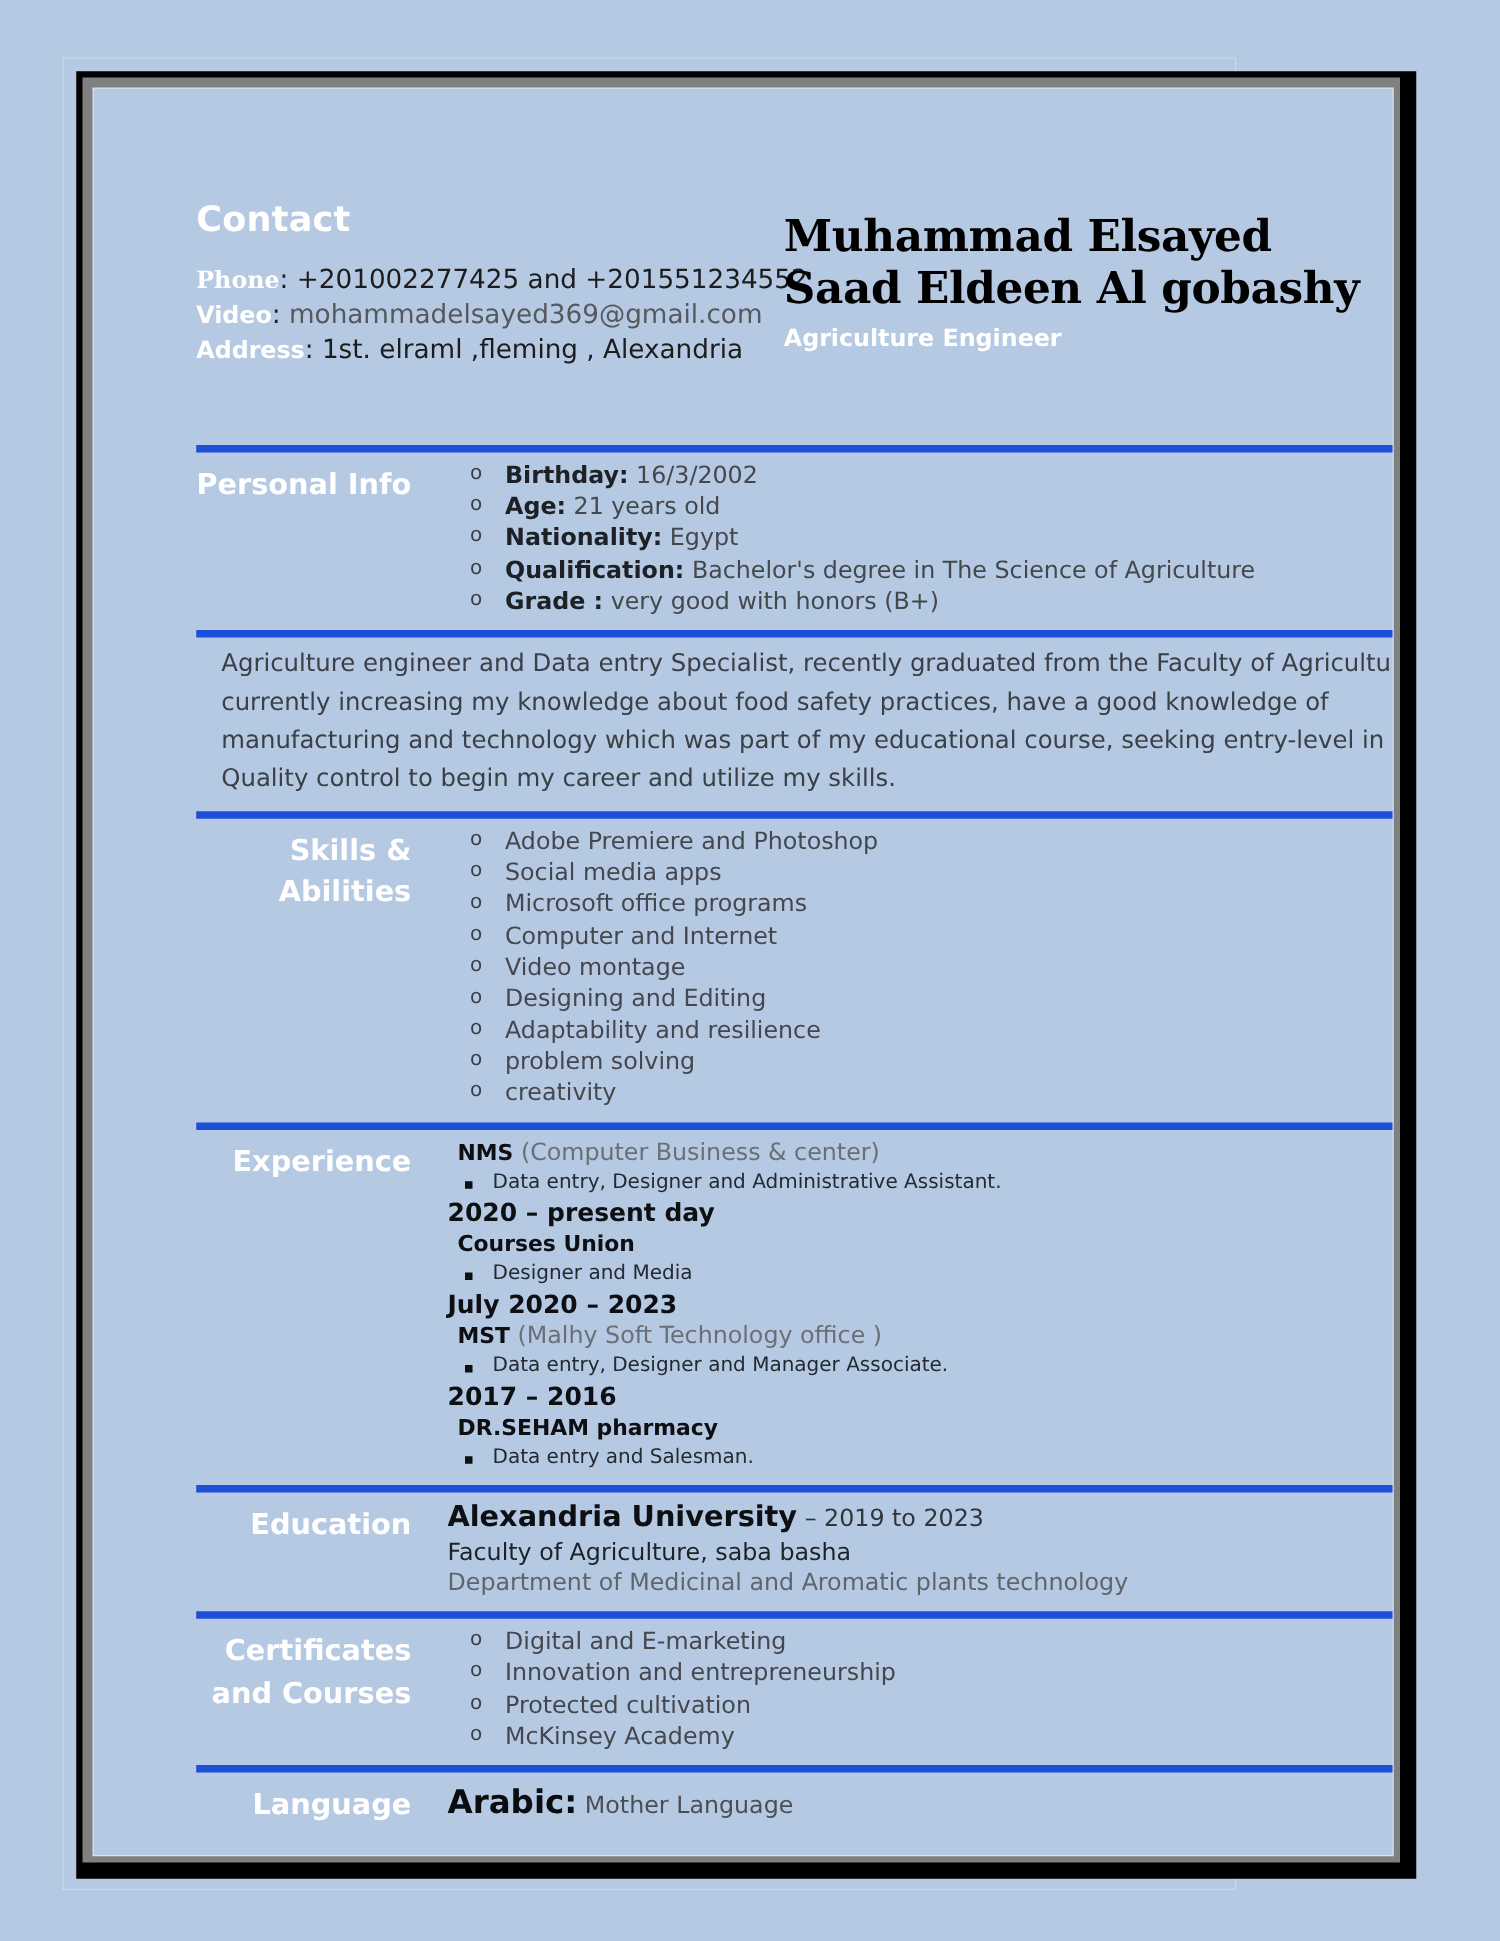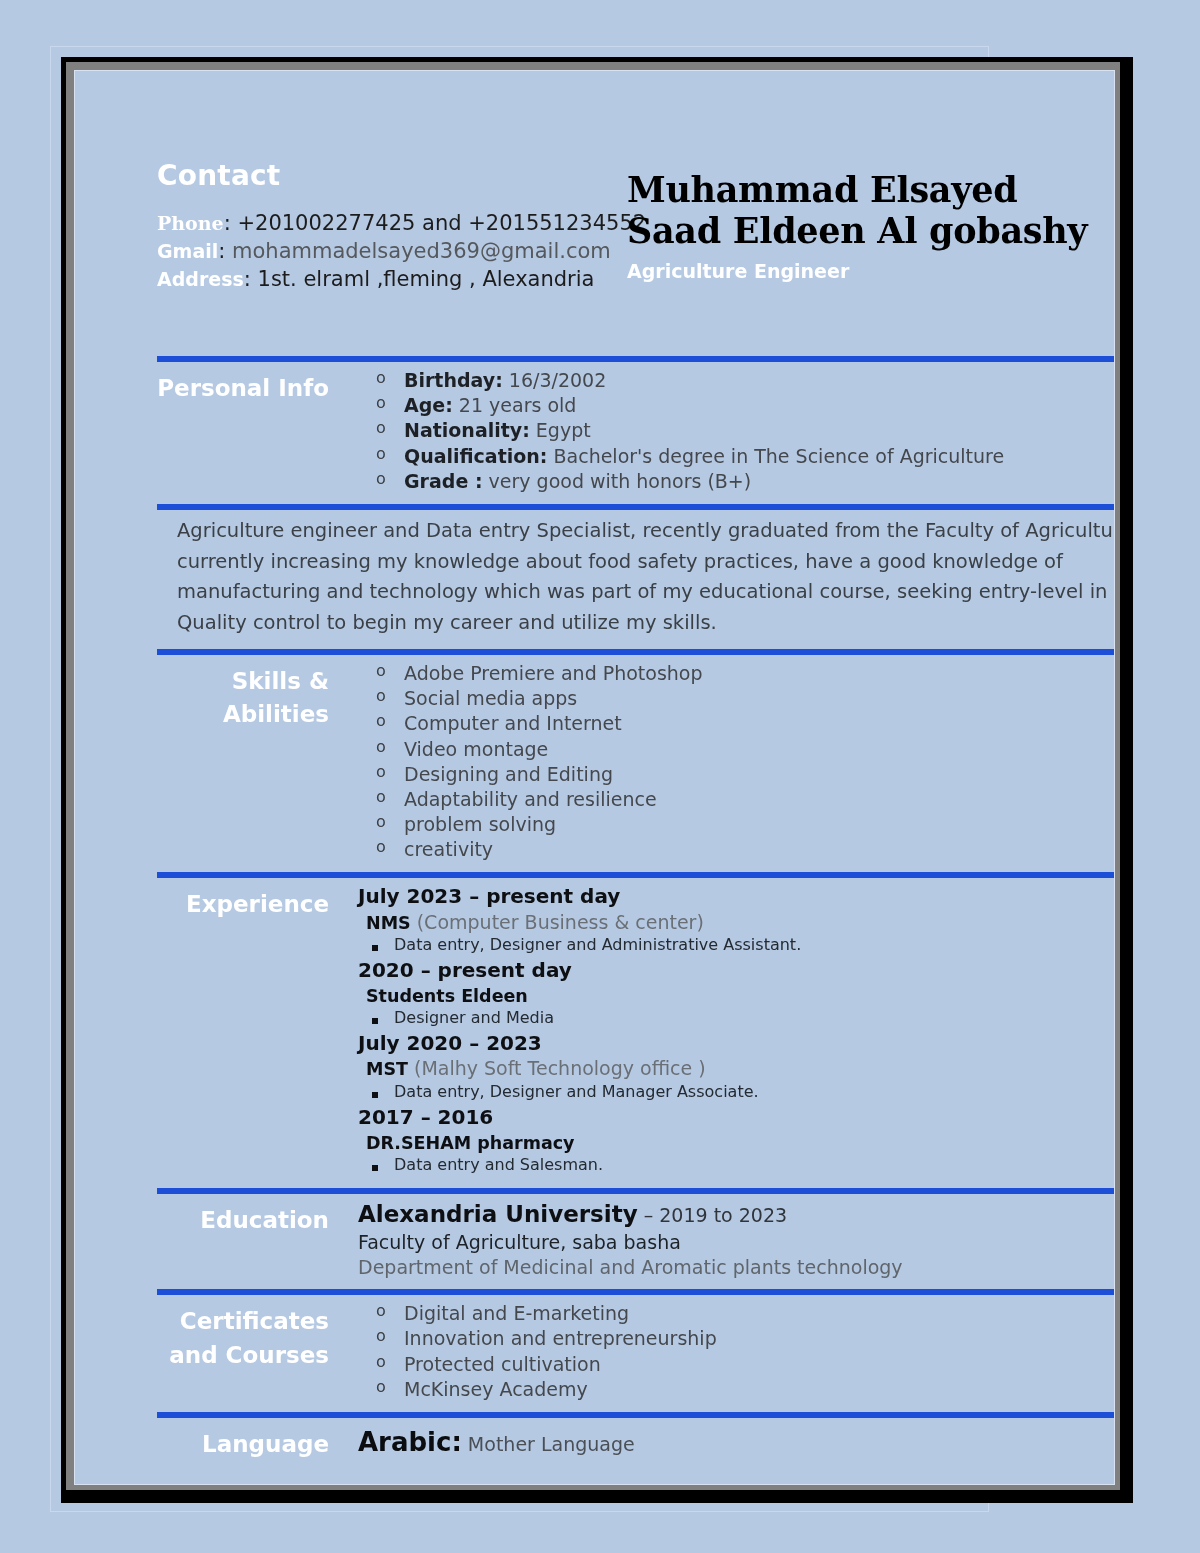--- a/index.html
+++ b/index.html
@@ -218,21 +218,21 @@
             <div class="header">
 
               <div class="contact-col">
                 <div class="contact-title">Contact</div>
 
                 <div class="contact-line">
                   <span class="contact-label">Phone</span><span>: +201002277425 and +201551234552</span>
                 </div>
 
                 <div class="contact-line">
-                  <span class="contact-label sans">Gmail</span><span>: </span><span class="gmail-value">mohammadelsayed369@gmail.com</span>
+                  <span class="contact-label sans">Video</span><span>: </span><span class="gmail-value">mohammadelsayed369@gmail.com</span>
                 </div>
 
                 <div class="contact-line">
                   <span class="contact-label sans">Address</span><span>: 1st. elraml ,fleming , Alexandria</span>
                 </div>
               </div>
 
               <div class="name-col">
                 <div class="name-line">Muhammad Elsayed</div>
                 <div class="name-line">Saad Eldeen Al gobashy</div>
@@ -264,45 +264,45 @@
 
               <div class="section-row">
                 <div class="sec-label">
                   <div>Skills &amp;</div>
                   <div>Abilities</div>
                 </div>
                 <div class="sec-body">
                   <ul class="circle-list">
                     <li>Adobe Premiere and Photoshop</li>
                     <li>Social media apps</li>
+                    <li>Microsoft office programs</li>
                     <li>Computer and Internet</li>
                     <li>Video montage</li>
                     <li>Designing and Editing</li>
                     <li>Adaptability and resilience</li>
                     <li>problem solving</li>
                     <li>creativity</li>
                   </ul>
                 </div>
               </div>
 
               <div class="section-row">
                 <div class="sec-label">Experience</div>
                 <div class="sec-body">
 
                   <div class="exp-block">
-                    <div class="exp-date">July 2023 – present day</div>
                     <div class="exp-org"><b>NMS</b><span> (Computer Business &amp; center)</span></div>
                     <ul class="sq-list">
                       <li>Data entry, Designer and Administrative Assistant.</li>
                     </ul>
                   </div>
 
                   <div class="exp-block">
                     <div class="exp-date">2020 – present day</div>
-                    <div class="exp-org"><b>Students Eldeen</b><span></span></div>
+                    <div class="exp-org"><b>Courses Union</b><span></span></div>
                     <ul class="sq-list">
                       <li>Designer and Media</li>
                     </ul>
                   </div>
 
                   <div class="exp-block">
                     <div class="exp-date">July 2020 – 2023</div>
                     <div class="exp-org"><b>MST</b><span> (Malhy Soft Technology office )</span></div>
                     <ul class="sq-list">
                       <li>Data entry, Designer and Manager Associate.</li>

